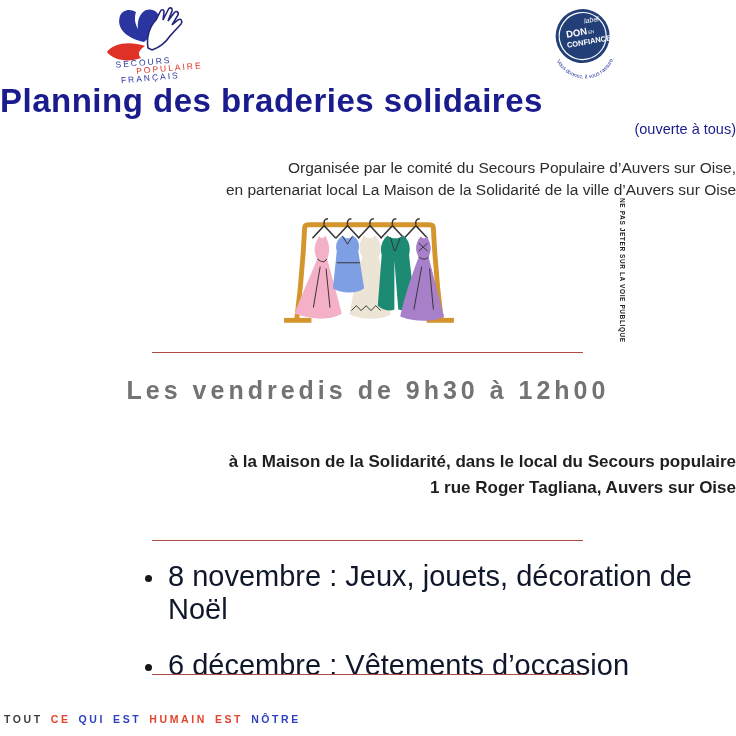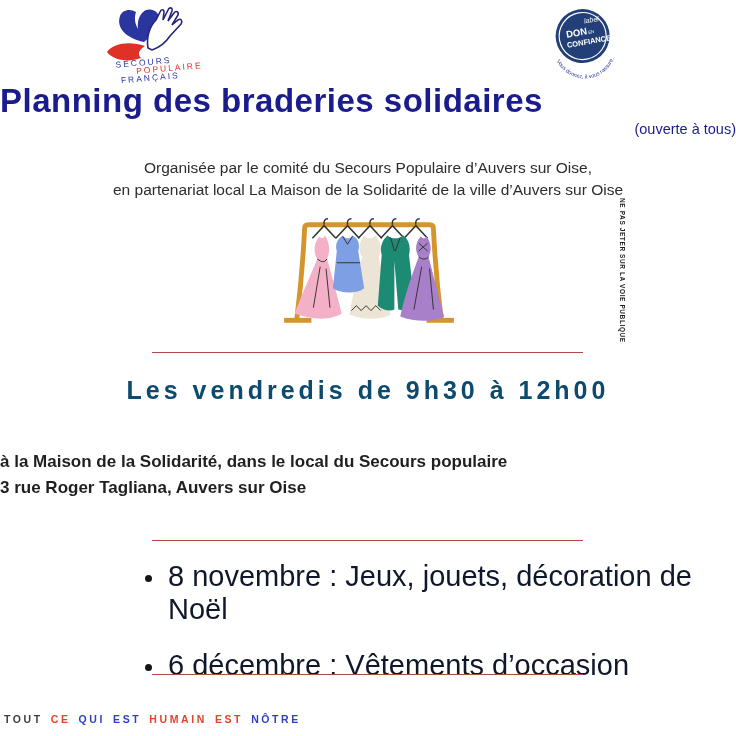--- a/index.html
+++ b/index.html
@@ -9,37 +9,37 @@
     font-family:"Liberation Sans", sans-serif;
   }
   
   .logo{position:absolute;left:98px;top:2px;width:124px;height:84px;}
   .badge{position:absolute;left:545px;top:4px;width:76px;height:80px;}
   
   .title{position:absolute;top:82px;left:0;width:100%;
     font-size:33px;font-weight:bold;letter-spacing:.5px;}
   .subtitle{position:absolute;top:121px;left:0;width:100%;text-align:right;
     font-size:14.5px;font-weight:normal;}
-  .intro{position:absolute;top:157px;left:0;width:100%;text-align:center;
+  .intro{position:absolute;top:157px;left:0;width:100%;text-align:right;
     font-size:15.5px;line-height:1.45;color:#2d2d2d;}
   
   .illu{position:absolute;left:281px;top:212px;width:176px;height:120px;}
   
   .side-note{position:absolute;left:619px;top:198px;height:140px;
     writing-mode:vertical-rl;font-size:6.5px;font-weight:bold;color:#1e1e1e;
     letter-spacing:.6px;white-space:nowrap;}
   
   .rule{position:absolute;left:152px;width:431px;height:0;
     border-top:1.5px solid;}
   .rule-1{top:352px;} .rule-2{top:540px;} .rule-3{top:674px;}
   
   .schedule{position:absolute;top:376px;left:0;width:100%;text-align:center;
-    font-size:25px;font-weight:bold;letter-spacing:4px;color:#0c4a6e;}
+    font-size:25px;font-weight:bold;letter-spacing:4px;color:#737373;}
   
-  .address{position:absolute;top:449px;left:0;width:100%;text-align:left;
+  .address{position:absolute;top:449px;left:0;width:100%;text-align:right;
     font-size:17px;font-weight:bold;color:#1f1f1f;line-height:1.55;}
   
   .events{position:absolute;left:145px;top:560px;margin:0;padding:0;
     list-style:none;font-size:29px;color:#0f172a;}
   .events li{margin-bottom:23px;display:flex;align-items:baseline;}
   .bullet{display:inline-block;width:7px;height:7px;border-radius:50%;
     background:#161616;margin-right:16px;flex:0 0 auto;transform:translateY(-4px);}
   
   .slogan{position:absolute;top:713px;left:0;width:100%;text-align:left;
     font-size:10.5px;font-weight:bold;letter-spacing:2.6px;}
@@ -134,21 +134,21 @@
   </div>
 
   <div class="side-note">NE PAS JETER SUR LA VOIE PUBLIQUE</div>
 
   <div class="rule rule-1" style="color: rgb(176, 74, 70); border-color: rgb(176, 74, 70);"></div>
 
   <div class="schedule">Les vendredis de 9h30 à 12h00</div>
 
   <div class="address">
     <div>à la Maison de la Solidarité, dans le local du Secours populaire</div>
-    <div>3 rue Roger Tagliana, Auvers sur Oise</div>
+    <div>1 rue Roger Tagliana, Auvers sur Oise</div>
   </div>
 
   <div class="rule rule-2" style="color: rgb(176, 74, 70); border-color: rgb(176, 74, 70);"></div>
 
   <ul class="events">
     <li>
       <span class="bullet"></span>
       <span>8 novembre : Jeux, jouets, décoration de Noël</span>
     </li>
     <li>

